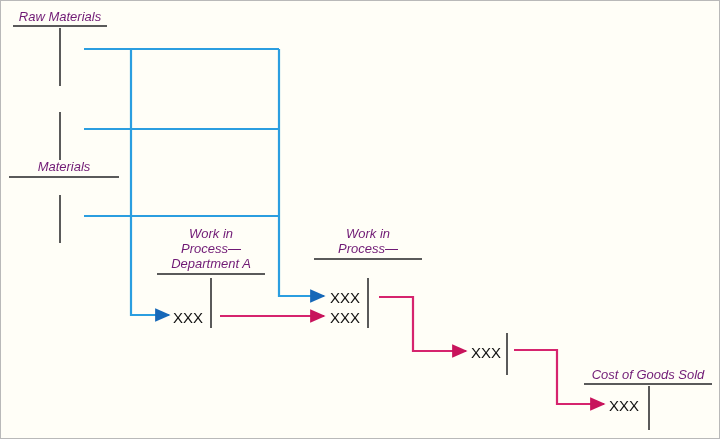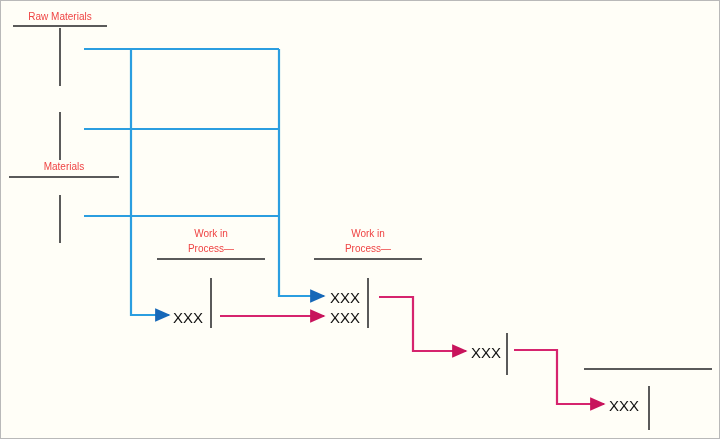--- a/index.html
+++ b/index.html
@@ -22,25 +22,26 @@
     left: 0;
     top: 0;
     width: 720px;
     height: 439px;
   }
   .t-account {
     position: absolute;
   }
   .t-title {
     font-family: "Liberation Sans", sans-serif;
-    font-size: 10px;
-    color: #ef4444;
+    font-size: 13px;
+    color: #701a75;
     text-align: center;
     line-height: 15px;
     white-space: pre;
+    font-style: italic;
   }
   .t-rule {
     height: 2px;
     background: #5a5a5a;
   }
   .t-stem {
     position: absolute;
     width: 2px;
     background: #5a5a5a;
   }
@@ -95,36 +96,38 @@
 
   <div class="t-account" style="left:8px; top:158px; width:110px;">
     <div class="t-title">Materials</div>
     <div class="t-rule" style="margin-top:2px;"></div>
   </div>
   <div class="t-stem" style="left:58px; top:194px; height:48px;"></div>
 
   <div class="t-account" style="left:156px; top:225px; width:108px;">
     <div class="t-title">Work in</div>
     <div class="t-title">Process—</div>
+    <div class="t-title">Department A</div>
     <div class="t-rule" style="margin-top:2px;"></div>
   </div>
   <div class="t-stem" style="left:209px; top:277px; height:50px;"></div>
   <div class="t-amount" style="left:172px; top:308px;">XXX</div>
 
   <div class="t-account" style="left:313px; top:225px; width:108px;">
     <div class="t-title">Work in</div>
     <div class="t-title">Process—</div>
     <div class="t-rule" style="margin-top:2px;"></div>
   </div>
   <div class="t-stem" style="left:366px; top:277px; height:50px;"></div>
   <div class="t-amount" style="left:329px; top:288px;">XXX</div>
   <div class="t-amount" style="left:329px; top:308px;">XXX</div>
 
   <div class="t-stem" style="left:505px; top:332px; height:42px;"></div>
   <div class="t-amount" style="left:470px; top:343px;">XXX</div>
 
   <div class="t-account" style="left:583px; top:366px; width:128px;">
+    <div class="t-title">Cost of Goods Sold</div>
     <div class="t-rule" style="margin-top:1px;"></div>
   </div>
   <div class="t-stem" style="left:647px; top:385px; height:44px;"></div>
   <div class="t-amount" style="left:608px; top:396px;">XXX</div>
 
 </div>
 
 </body></html>

